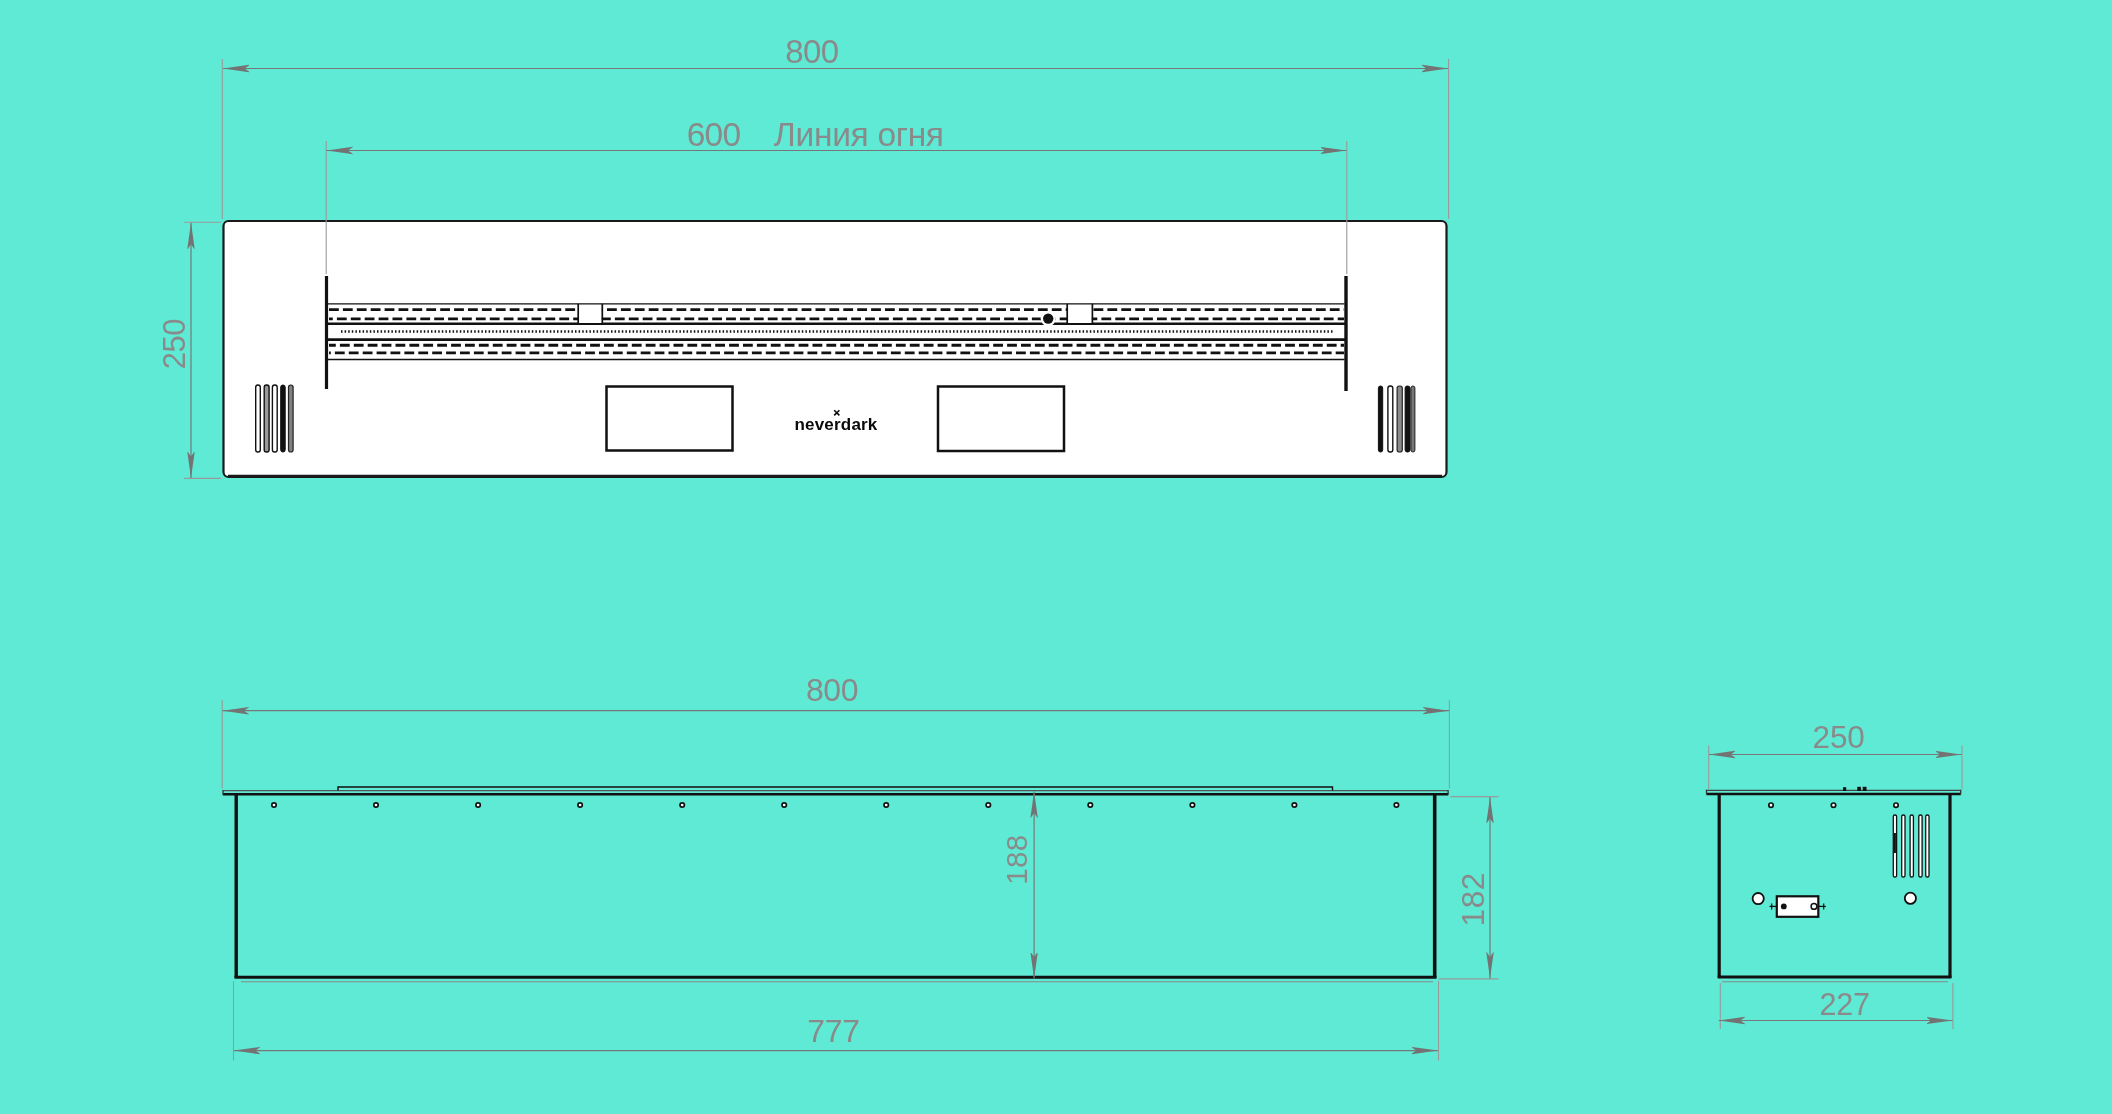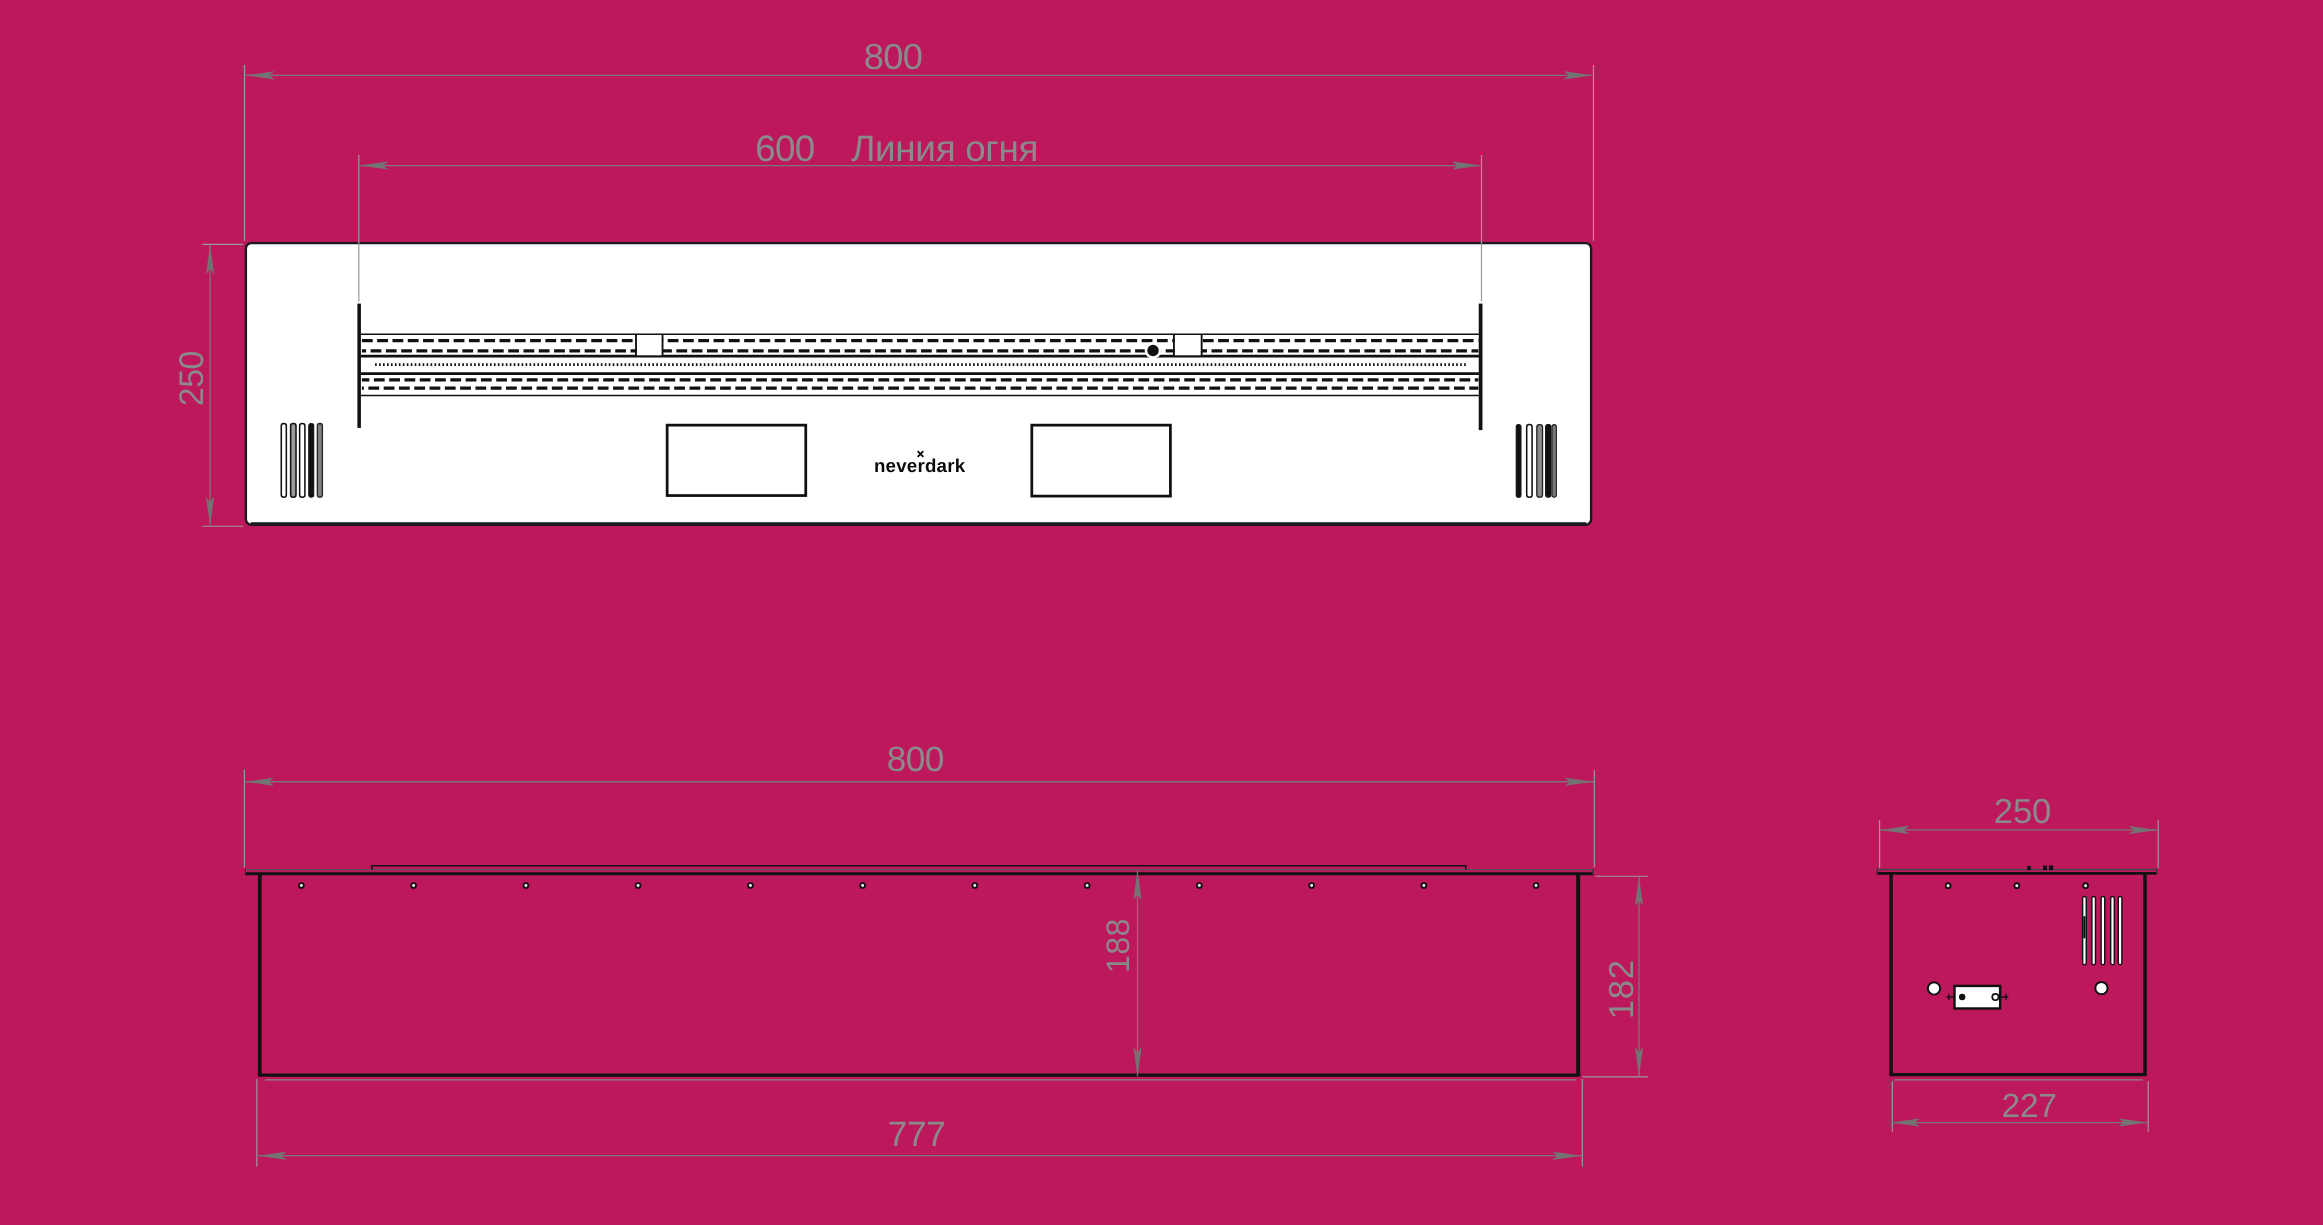--- a/index.html
+++ b/index.html
@@ -1,16 +1,16 @@
 <!DOCTYPE html>
 <html><head>
 <meta charset="utf-8">
 <style>
   html,body{margin:0;padding:0;background:#ffffff;}
-  .stage{position:relative;width:2112px;height:1114px;background:#be185d;overflow:hidden;}
+  .stage{position:relative;width:2112px;height:1114px;background:#5eead4;overflow:hidden;}
   text{font-family:"Liberation Sans",sans-serif;fill:#8a8a8a;}
 </style>
 </head>
 <body>
 <div class="stage">
 <svg width="2112" height="1114" viewBox="0 0 2112 1114">
 <defs>
   <marker id="ar" viewBox="-26 -5 27 10" markerWidth="27" markerHeight="10" refX="0" refY="0" orient="auto-start-reverse" markerUnits="userSpaceOnUse">
     <path d="M0,0 L-27,-3.8 L-21.5,0 L-27,3.8 Z" fill="#737373"></path>
   </marker>

